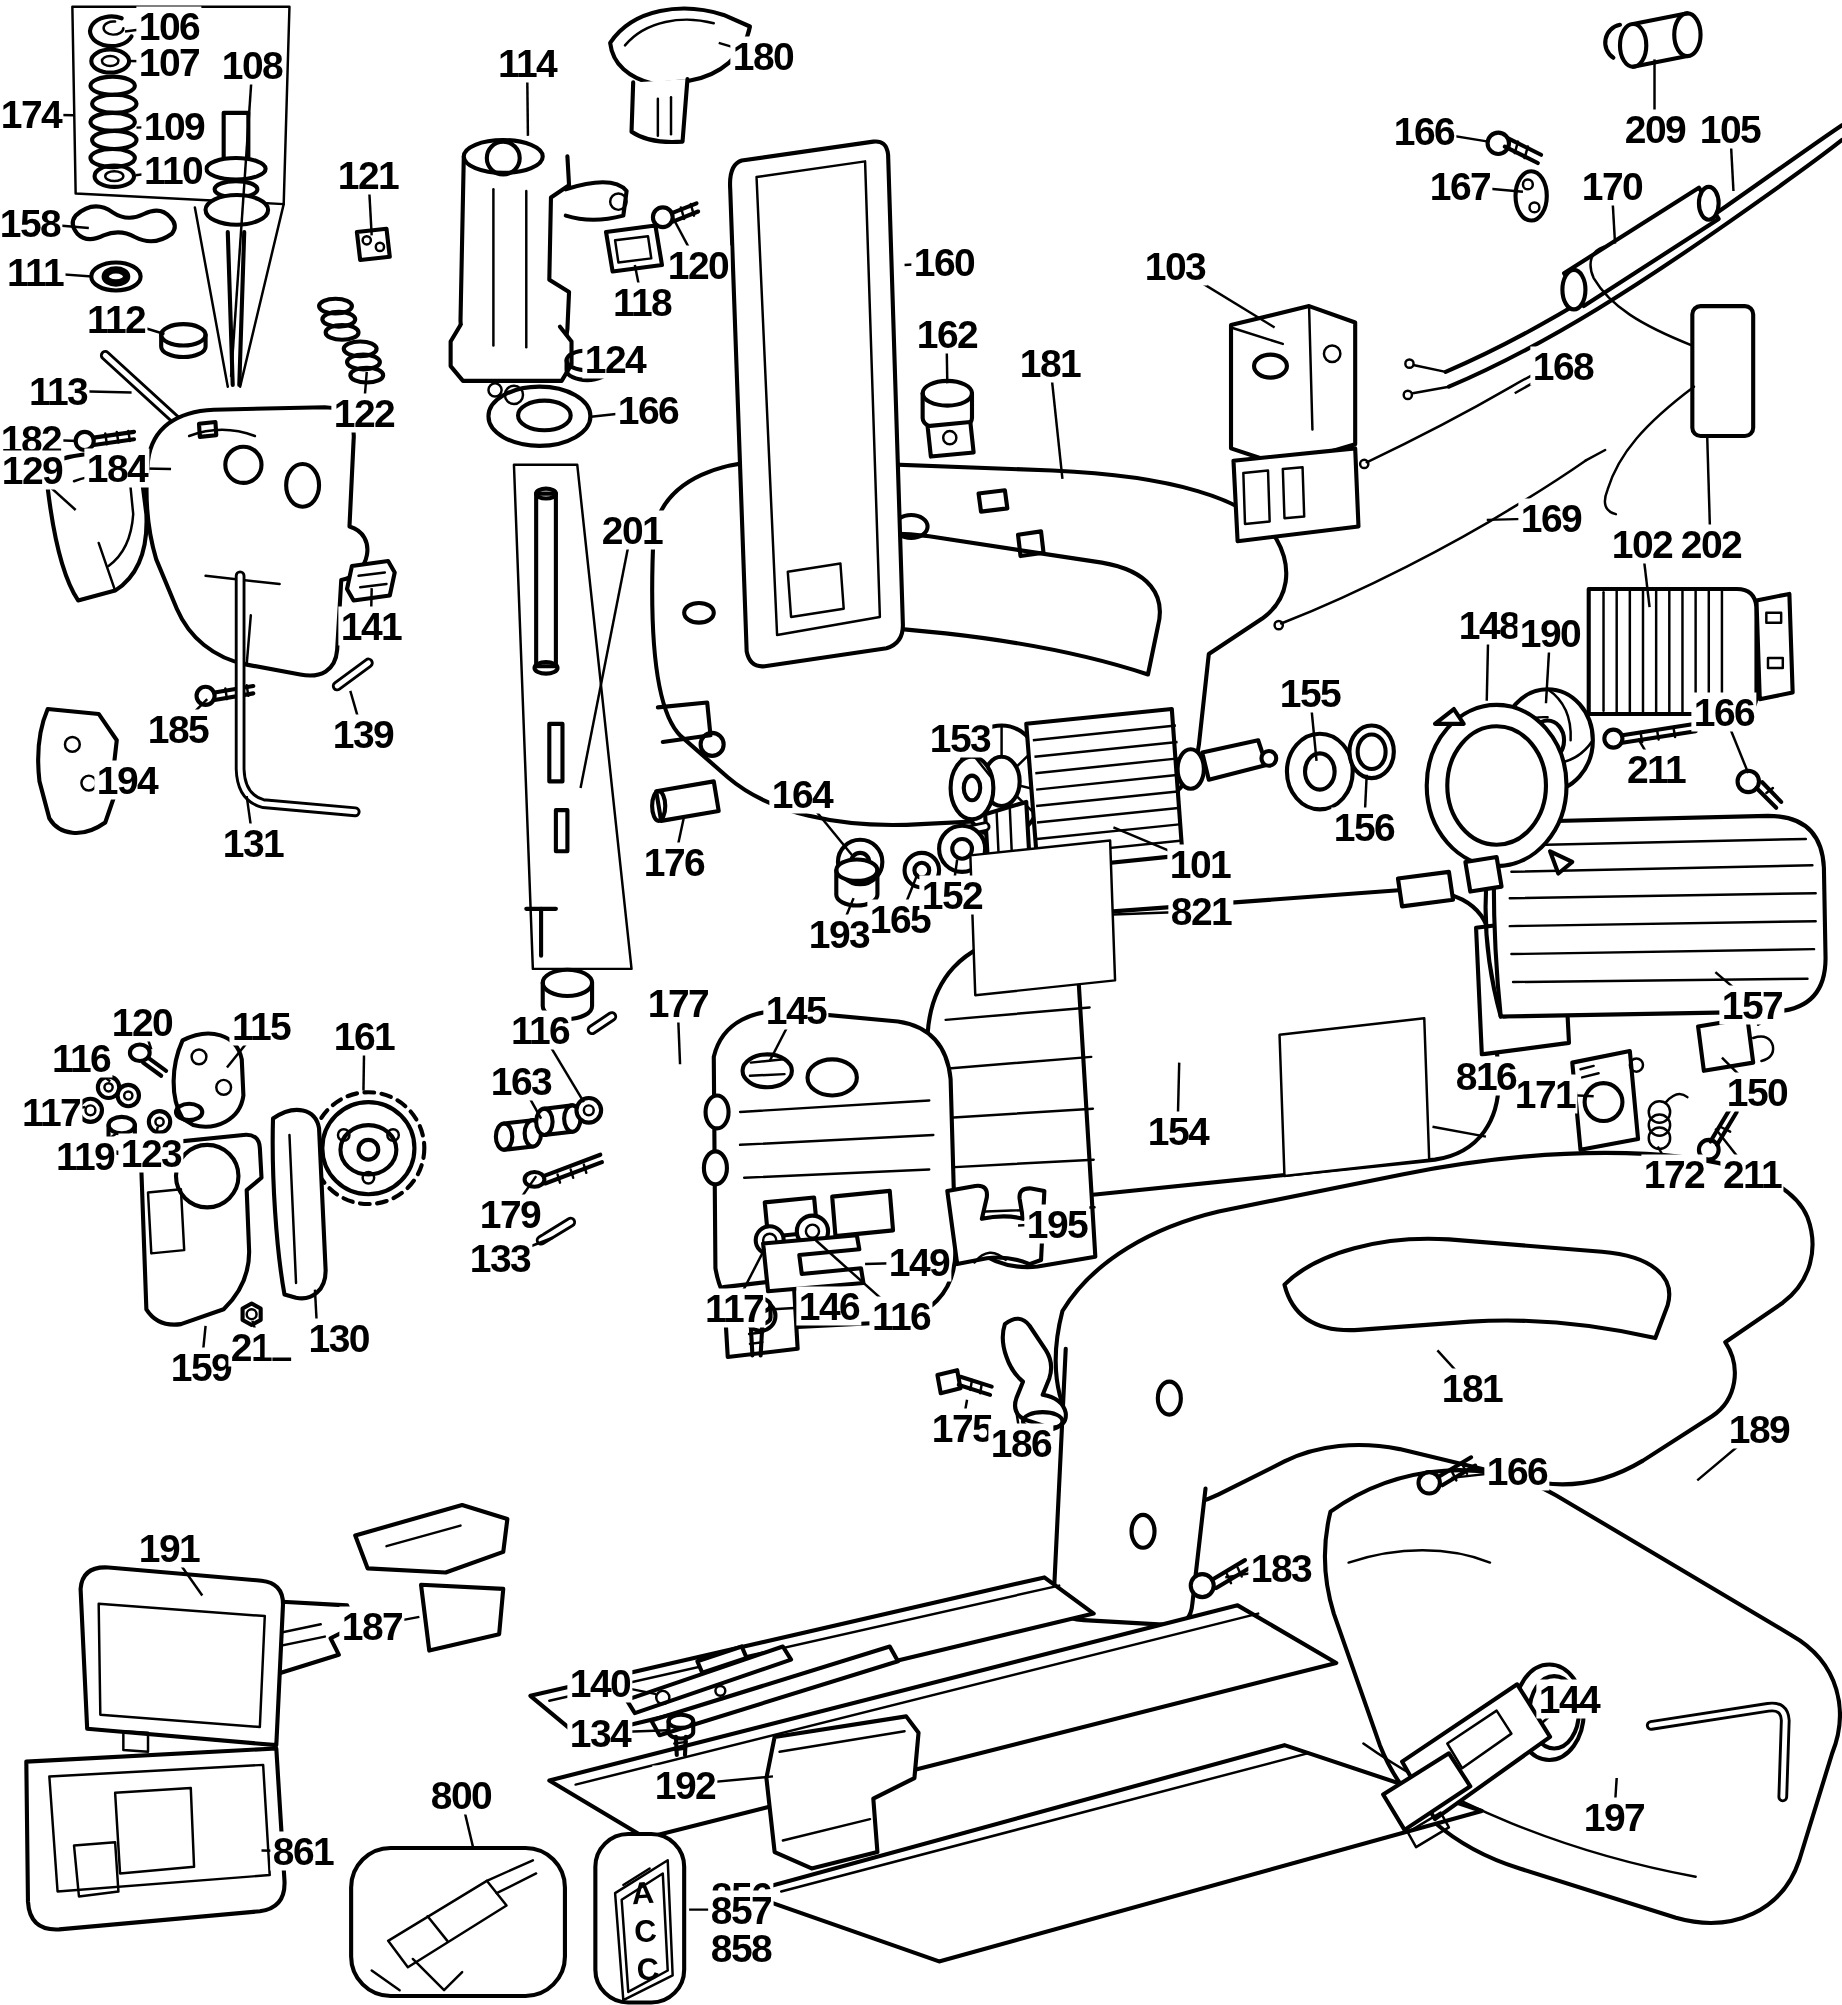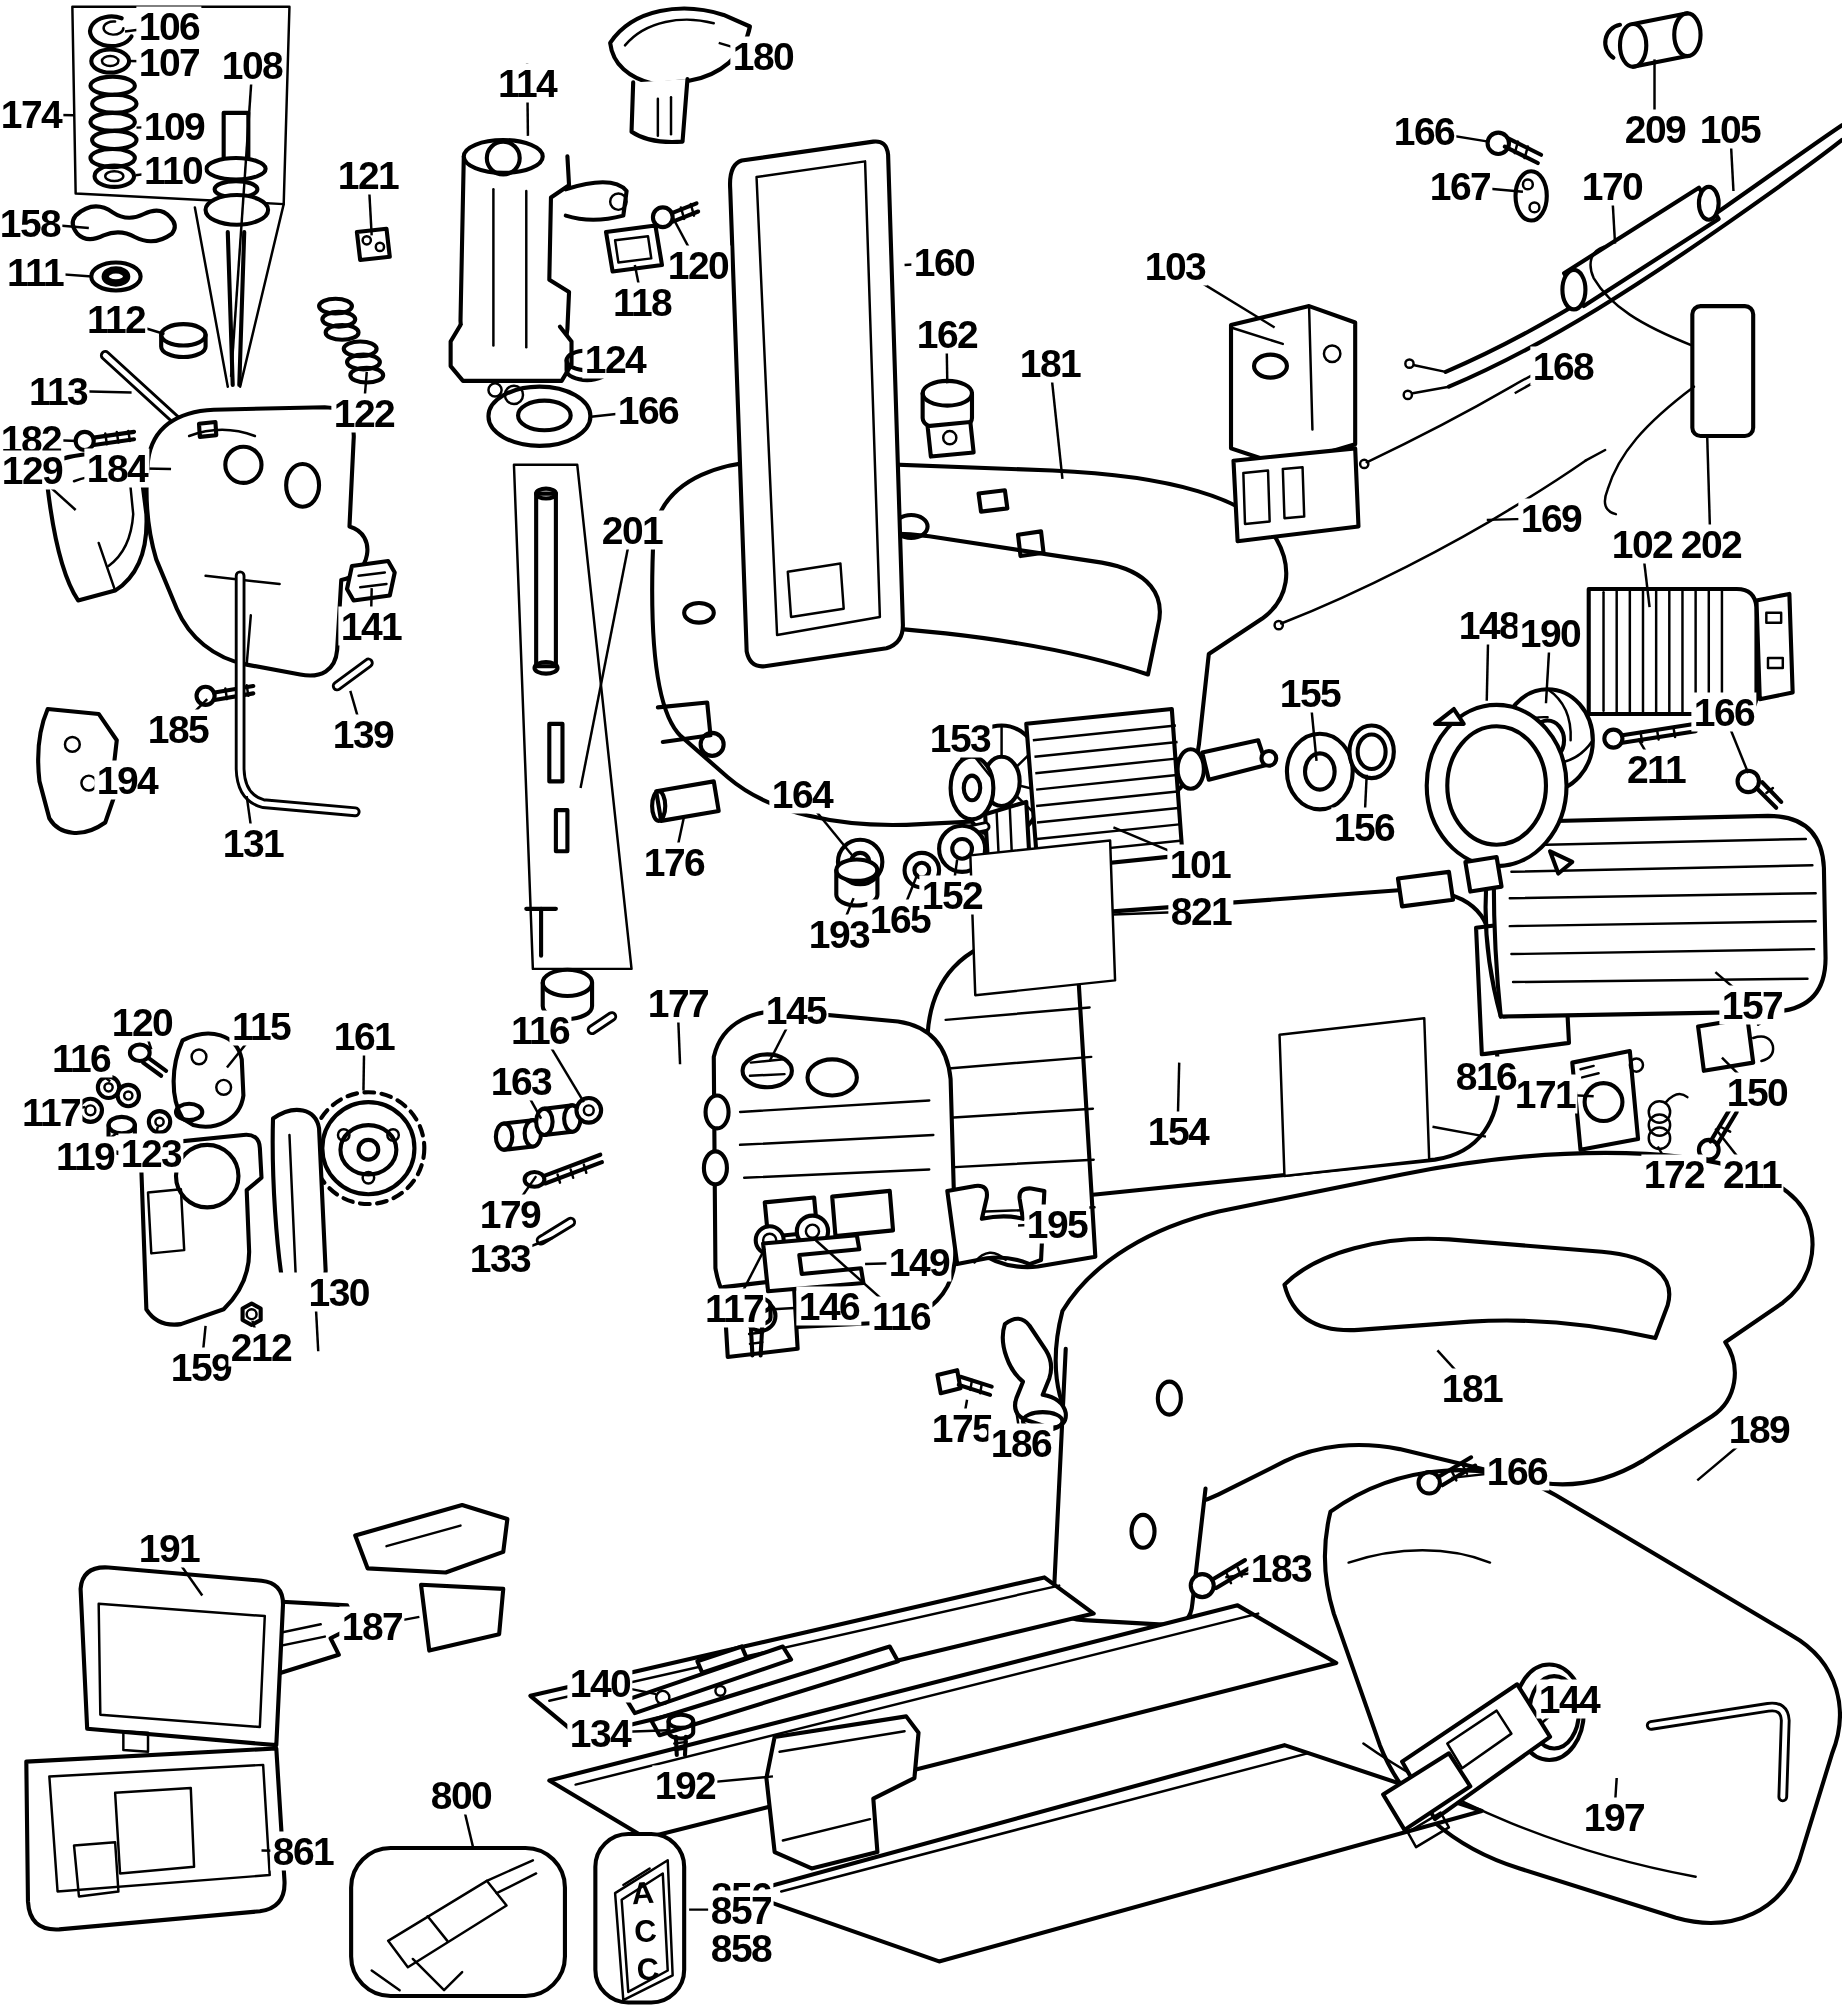--- a/index.html
+++ b/index.html
@@ -785,21 +785,21 @@
       <div class="callout" style="left: 368px; top: 175px;">121</div>
       <div class="callout" style="left: 364px; top: 413px;">122</div>
       <div class="callout" style="left: 31px; top: 439px;">182</div>
       <div class="callout" style="left: 32px; top: 470px;">129</div>
       <div class="callout" style="left: 117px; top: 468px;">184</div>
       <div class="callout" style="left: 371px; top: 626px;">141</div>
       <div class="callout" style="left: 178px; top: 729px;">185</div>
       <div class="callout" style="left: 363px; top: 734px;">139</div>
       <div class="callout" style="left: 127px; top: 780px;">194</div>
       <div class="callout" style="left: 253px; top: 843px;">131</div>
-      <div class="callout" style="left: 527px; top: 63px; margin-top: 20px;">114</div>
+      <div class="callout" style="left: 527px; top: 63px;">114</div>
       <div class="callout" style="left: 763px; top: 56px;">180</div>
       <div class="callout" style="left: 698px; top: 265px;">120</div>
       <div class="callout" style="left: 642px; top: 302px;">118</div>
       <div class="callout" style="left: 615px; top: 359px;">124</div>
       <div class="callout" style="left: 648px; top: 410px;">166</div>
       <div class="callout" style="left: 632px; top: 530px;">201</div>
       <div class="callout" style="left: 944px; top: 262px;">160</div>
       <div class="callout" style="left: 947px; top: 334px;">162</div>
       <div class="callout" style="left: 1050px; top: 363px;">181</div>
       <div class="callout" style="left: 1175px; top: 266px;">103</div>
@@ -848,21 +848,21 @@
       <div class="callout" style="left: 1021px; top: 1443px;">186</div>
       <div class="callout" style="left: 142px; top: 1022px;">120</div>
       <div class="callout" style="left: 81px; top: 1058px;">116</div>
       <div class="callout" style="left: 261px; top: 1026px;">115</div>
       <div class="callout" style="left: 364px; top: 1036px;">161</div>
       <div class="callout" style="left: 51px; top: 1112px;">117</div>
       <div class="callout" style="left: 85px; top: 1156px;">119</div>
       <div class="callout" style="left: 151px; top: 1153px;">123</div>
       <div class="callout" style="left: 201px; top: 1367px;">159</div>
       <div class="callout" style="left: 261px; top: 1347px;">212</div>
-      <div class="callout" style="left: 318px; top: 1292px; padding-left: 44px;">130</div>
+      <div class="callout" style="left: 318px; top: 1338px; padding-left: 44px;">130</div>
       <div class="callout" style="left: 1472px; top: 1388px;">181</div>
       <div class="callout" style="left: 1281px; top: 1568px;">183</div>
       <div class="callout" style="left: 1517px; top: 1471px;">166</div>
       <div class="callout" style="left: 1759px; top: 1429px;">189</div>
       <div class="callout" style="left: 169px; top: 1548px;">191</div>
       <div class="callout" style="left: 372px; top: 1626px;">187</div>
       <div class="callout" style="left: 600px; top: 1683px;">140</div>
       <div class="callout" style="left: 600px; top: 1733px;">134</div>
       <div class="callout" style="left: 685px; top: 1785px;">192</div>
       <div class="callout" style="left: 461px; top: 1795px;">800</div>

